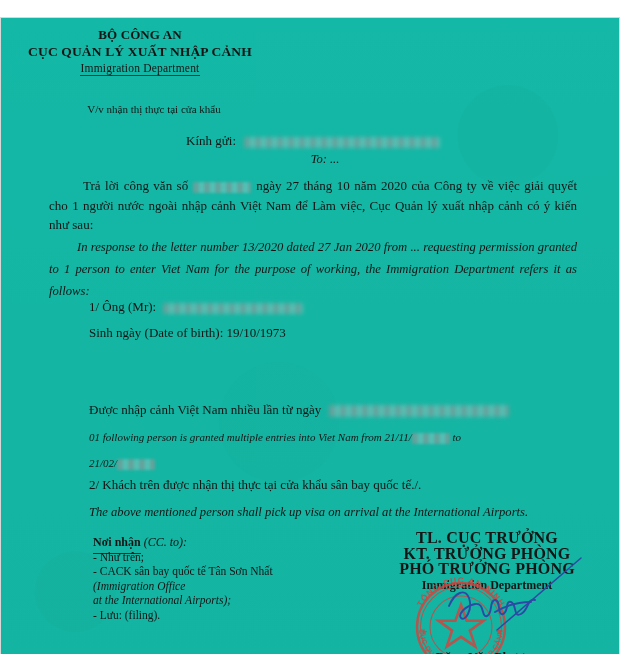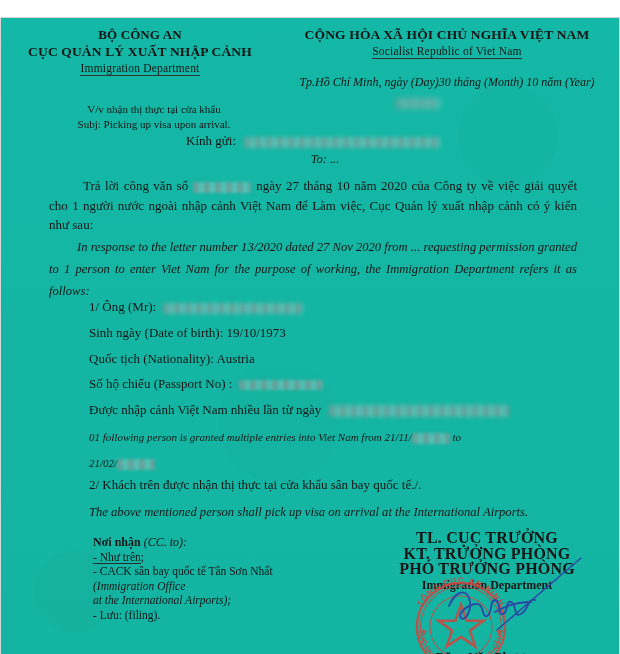--- a/index.html
+++ b/index.html
@@ -188,21 +188,21 @@
   .cc {
     position: absolute;
     left: 92px;
     top: 517px;
     font-size: 11.5px;
     line-height: 14.5px;
   }
   .cc .hd { font-size: 12px; }
   .cc .hd b {
     border-bottom: 1px solid #2a2a2a;
-    padding-bottom: 14px;
+    padding-bottom: 4px;
   }
   .cc .it { white-space: nowrap; }
   .cc .ital { font-style: italic; }
 
   
   .sig {
     position: absolute;
     left: 388px;
     top: 512px;
     width: 196px;
@@ -257,68 +257,49 @@
   <div class="hdr">
 
     <div class="hdr-left">
       <div class="l1b">BỘ CÔNG AN</div>
       <div class="l2b">CỤC QUẢN LÝ XUẤT NHẬP CẢNH</div>
       <div class="l1">
         <span class="underline-txt">Immigration Department</span>
       </div>
     </div>
 
-    <div class="hdr-right">
-      <div class="l2b">CỘNG HÒA XÃ HỘI CHỦ NGHĨA VIỆT NAM</div>
-      <div class="l1">
-        <span class="underline-txt">Socialist Republic of Viet Nam</span>
-      </div>
-      <div class="dateline">Tp.Hồ Chí Minh, ngày (Day)30 tháng (Month) 10 năm (Year)</div>
-      <div style="text-align:center;margin-top:3px;">
-        <span class="redact soft" style="width:44px;height:11px;margin-left:-58px;"></span>
-      </div>
-    </div>
   </div>
 
   <div class="subj">
     <div>V/v nhận thị thực tại cửa khẩu</div>
-    <div>Subj: Picking up visa upon arrival.</div>
   </div>
 
   <div class="kinh">
     <span>Kính gửi:</span>
     <span class="redact" style="width:196px;height:11px;margin-left:5px;"></span>
   </div>
   <div class="tto">To: ...</div>
 
   <div class="para vn-para">
     <span>Trả lời công văn số</span><span class="redact tight" style="width:58px;height:11px;margin:0 5px;"></span><span>ngày 27 tháng 10 năm 2020 của Công ty về việc giải quyết cho 1 người nước ngoài nhập cảnh Việt Nam để Làm việc, Cục Quản lý xuất nhập cảnh có ý kiến như sau:</span>
   </div>
 
-  <div class="para en-para">In response to the letter number 13/2020 dated 27 Nov 2020 from ... requesting permission granted to 1 person to enter Viet Nam for the purpose of working, the Immigration Department refers it as follows:</div>
+  <div class="para en-para">In response to the letter number 13/2020 dated 27 Jan 2020 from ... requesting permission granted to 1 person to enter Viet Nam for the purpose of working, the Immigration Department refers it as follows:</div>
 
   <div class="field" style="top:281px;">
     <span>1/ Ông (Mr):</span>
     <span class="redact" style="width:140px;height:11px;margin-left:4px;"></span>
   </div>
 
   <div class="field" style="top:307px;">
     <span>Sinh ngày (Date of birth):</span>
     <span>19/10/1973</span>
   </div>
 
-  <div class="field" style="top:333px;">
-    <span>Quốc tịch (Nationality):</span>
-    <span>Austria</span>
-  </div>
-
-  <div class="field" style="top:358px;">
-    <span>Số hộ chiếu  (Passport No) :</span>
-    <span class="redact tight" style="width:84px;height:10px;margin-left:3px;"></span>
-  </div>
+
 
   <div class="field" style="top:384px;">
     <span>Được nhập cảnh Việt Nam nhiều lần từ ngày</span>
     <span class="redact" style="width:180px;height:12px;margin-left:5px;"></span>
   </div>
 
   <div class="en-mid" style="top:406px;">
     <span>01 following person is granted multiple entries into Viet Nam from 21/11/</span><span class="redact tight" style="width:38px;height:11px;"></span>
     <span>to</span>
   </div>

